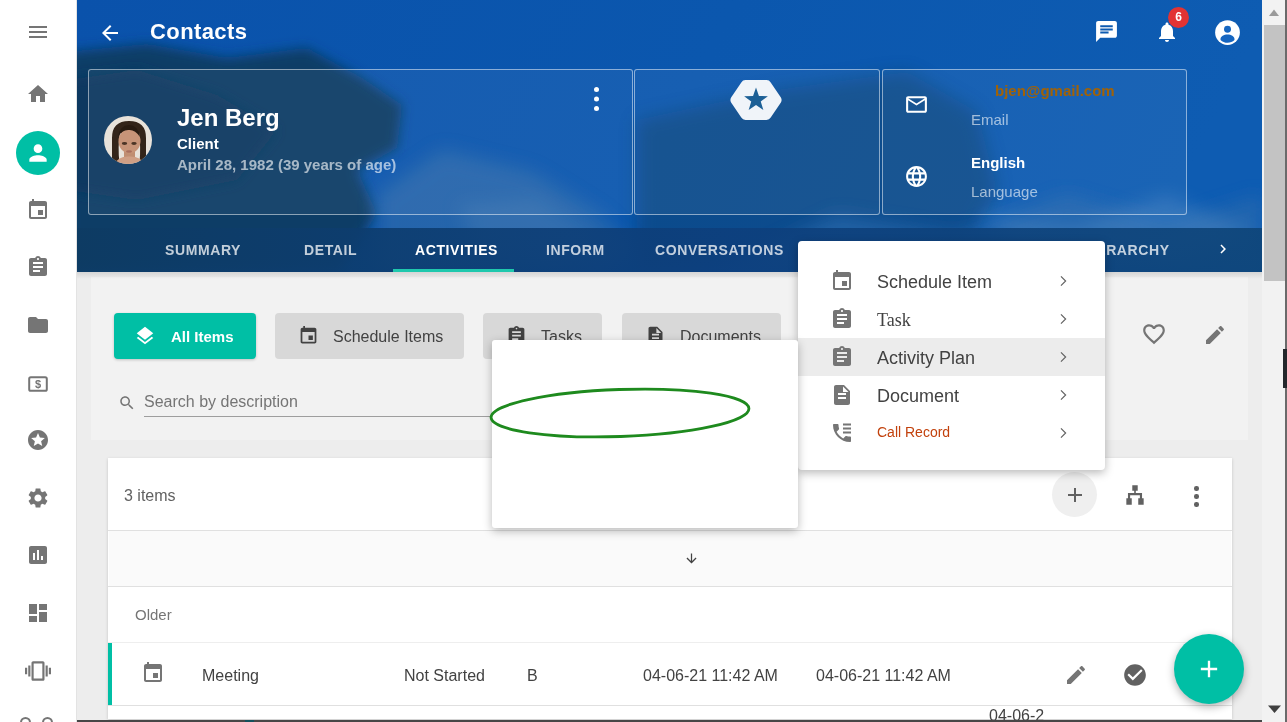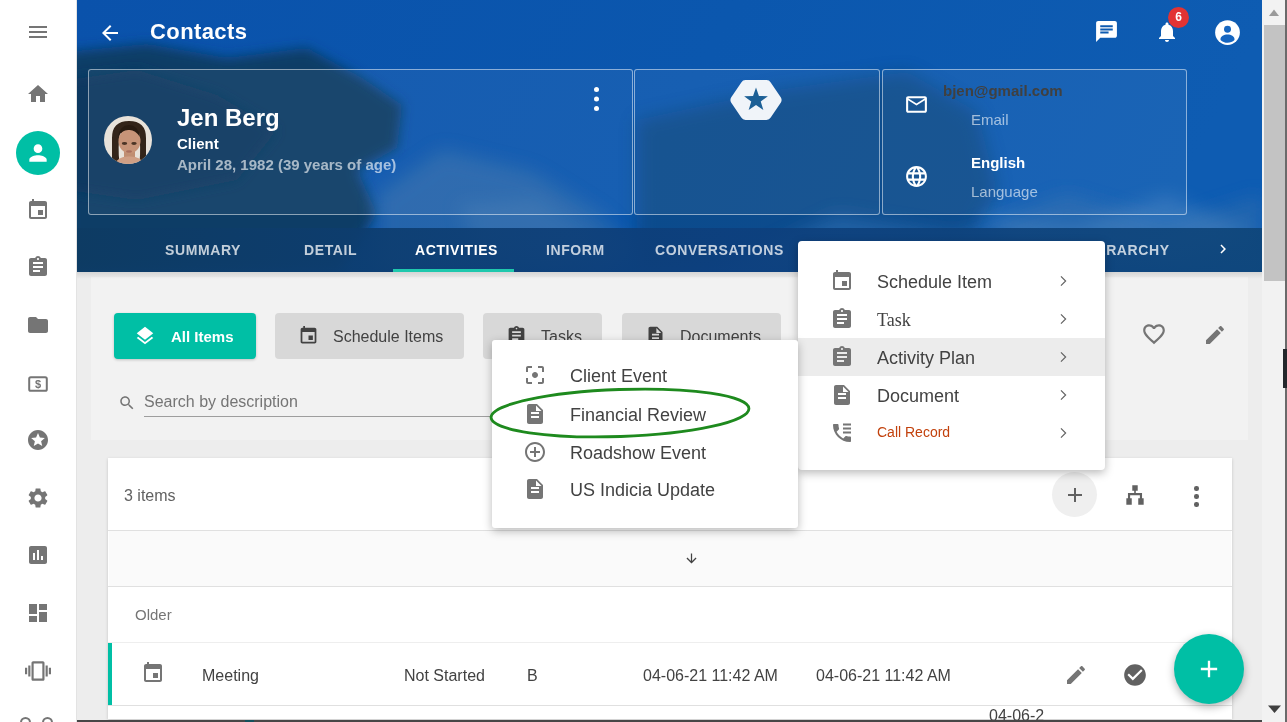--- a/index.html
+++ b/index.html
@@ -94,21 +94,21 @@
     <div class="abs" style="left:517px;top:87px;width:5px;height:5px;border-radius:50%;background:#fff;box-shadow:0 9.5px 0 #fff, 0 19px 0 #fff;"></div>
 
     <svg class="abs" style="left:653px;top:78px;" width="52" height="44" viewBox="0 0 52 44">
       <path d="M15.5 2 L36.5 2 Q39.3 2 40.7 4.4 L50.9 19.6 Q52.3 22 50.9 24.4 L40.7 39.6 Q39.3 42 36.5 42 L15.5 42 Q12.7 42 11.3 39.6 L1.1 24.4 Q-0.3 22 1.1 19.6 L11.3 4.4 Q12.7 2 15.5 2 Z" fill="#f0f4f9"></path>
       <path d="M26 9.5 L28.94 17.95 L37.89 18.14 L30.76 23.55 L33.35 32.11 L26 27 L18.65 32.11 L21.24 23.55 L14.11 18.14 L23.06 17.95 Z" fill="#1d6096"></path>
     </svg>
 
     <svg class="abs" style="left:827px;top:92px;" width="25" height="25" viewBox="0 0 24 24">
       <path fill="#fff" d="M20 4H4c-1.1 0-2 .9-2 2v12c0 1.1.9 2 2 2h16c1.1 0 2-.9 2-2V6c0-1.1-.9-2-2-2zm0 14H4V8l8 5 8-5v10zm-8-7L4 6h16l-8 5z"></path>
     </svg>
-    <div class="abs" style="left:866px;top:82px;color:#404040;font-size:15px;font-weight:bold;">bjen@gmail.com</div>
+    <div class="abs" style="left:918px;top:82px;color:#a16207;font-size:15px;font-weight:bold;">bjen@gmail.com</div>
     <div class="abs" style="left:894px;top:111px;color:rgba(255,255,255,0.6);font-size:15px;">Email</div>
     <svg class="abs" style="left:827px;top:164px;" width="25" height="25" viewBox="0 0 24 24">
       <path fill="#fff" d="M11.99 2C6.47 2 2 6.48 2 12s4.47 10 9.99 10C17.52 22 22 17.52 22 12S17.52 2 11.99 2zm6.93 6h-2.95c-.32-1.25-.78-2.45-1.38-3.56 1.84.63 3.37 1.91 4.33 3.56zM12 4.04c.83 1.2 1.48 2.53 1.91 3.96h-3.82c.43-1.43 1.08-2.76 1.91-3.96zM4.26 14C4.1 13.36 4 12.69 4 12s.1-1.36.26-2h3.38c-.08.66-.14 1.32-.14 2 0 .68.06 1.34.14 2H4.26zm.82 2h2.95c.32 1.25.78 2.45 1.38 3.56-1.84-.63-3.37-1.9-4.33-3.56zm2.95-8H5.08c.96-1.66 2.49-2.93 4.33-3.56C8.81 5.55 8.35 6.75 8.03 8zM12 19.96c-.83-1.2-1.48-2.53-1.91-3.96h3.82c-.43 1.43-1.08 2.76-1.91 3.96zM14.34 14H9.66c-.09-.66-.16-1.32-.16-2 0-.68.07-1.35.16-2h4.68c.09.65.16 1.32.16 2 0 .68-.07 1.34-.16 2zm.25 5.56c.6-1.11 1.06-2.31 1.38-3.56h2.95c-.96 1.65-2.49 2.93-4.33 3.56zM16.36 14c.08-.66.14-1.32.14-2 0-.68-.06-1.34-.14-2h3.38c.16.64.26 1.31.26 2s-.1 1.36-.26 2h-3.38z"></path>
     </svg>
     <div class="abs" style="left:894px;top:154px;color:#fff;font-size:15px;font-weight:bold;">English</div>
     <div class="abs" style="left:894px;top:183px;color:rgba(255,255,255,0.6);font-size:15px;">Language</div>
 
     <div class="abs" style="left:0;top:242px;width:1185px;height:18px;font-size:14px;font-weight:bold;letter-spacing:0.6px;color:rgba(255,255,255,0.75);">
       <span class="abs" style="left:88px;">SUMMARY</span>
       <span class="abs" style="left:227px;">DETAIL</span>
@@ -250,38 +250,20 @@
       </svg>
     <svg class="abs" style="left:258px;top:147px;" width="14" height="14" viewBox="0 0 24 24">
         <path fill="none" stroke="#616161" stroke-width="2" d="M8.5 4l8 8-8 8"></path>
       </svg>
     <svg class="abs" style="left:258px;top:185px;" width="14" height="14" viewBox="0 0 24 24">
         <path fill="none" stroke="#616161" stroke-width="2" d="M8.5 4l8 8-8 8"></path>
       </svg>
   </div>
 
   <div class="abs" style="left:492px;top:340px;width:306px;height:188px;background:#fff;border-radius:3px;box-shadow:0 3px 10px rgba(0,0,0,0.28);"></div>
-  <div class="abs" id="menu2" style="left:492px;top:340px;width:306px;height:188px;">
-    <svg class="abs" style="left:31px;top:23px;" width="24" height="24" viewBox="0 0 24 24">
-        <path class="ic" d="M5 15H3v4c0 1.1.9 2 2 2h4v-2H5v-4zM5 5h4V3H5c-1.1 0-2 .9-2 2v4h2V5zm14-2h-4v2h4v4h2V5c0-1.1-.9-2-2-2zm0 16h-4v2h4c1.1 0 2-.9 2-2v-4h-2v4zM12 9c-1.66 0-3 1.34-3 3s1.34 3 3 3 3-1.34 3-3-1.34-3-3-3z"></path>
-      </svg>
-    <div class="abs" style="left:78px;top:26px;color:#424242;font-size:18px;">Client Event</div>
-    <svg class="abs" style="left:31px;top:62px;" width="24" height="24" viewBox="0 0 24 24">
-        <path class="ic" d="M14 2H6c-1.1 0-1.99.9-1.99 2L4 20c0 1.1.89 2 2 2h12c1.1 0 2-.9 2-2V8l-6-6zm2 14H8v-2h8v2zm0-4H8v-2h8v2zm-3-5V3.5L18.5 9H13z"></path>
-      </svg>
-    <div class="abs" style="left:78px;top:65px;color:#424242;font-size:18px;">Financial Review</div>
-    <svg class="abs" style="left:31px;top:100px;" width="24" height="24" viewBox="0 0 24 24">
-        <path class="ic" d="M13 7h-2v4H7v2h4v4h2v-4h4v-2h-4V7zm-1-5C6.48 2 2 6.48 2 12s4.48 10 10 10 10-4.48 10-10S17.52 2 12 2zm0 18c-4.41 0-8-3.59-8-8s3.59-8 8-8 8 3.59 8 8-3.59 8-8 8z"></path>
-      </svg>
-    <div class="abs" style="left:78px;top:103px;color:#424242;font-size:18px;">Roadshow Event</div>
-    <svg class="abs" style="left:31px;top:137px;" width="24" height="24" viewBox="0 0 24 24">
-        <path class="ic" d="M14 2H6c-1.1 0-1.99.9-1.99 2L4 20c0 1.1.89 2 2 2h12c1.1 0 2-.9 2-2V8l-6-6zm2 14H8v-2h8v2zm0-4H8v-2h8v2zm-3-5V3.5L18.5 9H13z"></path>
-      </svg>
-    <div class="abs" style="left:78px;top:140px;color:#424242;font-size:18px;">US Indicia Update</div>
-  </div>
 
   <svg class="abs" style="left:480px;top:380px;" width="290" height="70" viewBox="0 0 290 70">
     <ellipse cx="140" cy="33" rx="129" ry="23.5" fill="none" stroke="#1e8a1e" stroke-width="2.8" transform="rotate(-2 140 33)"></ellipse>
   </svg>
 
   <div class="abs" id="sidebar" style="left:0;top:0;width:77px;height:722px;background:#fff;border-right:1px solid #e3e3e3;box-sizing:border-box;">
     <svg class="abs" style="left:26px;top:20px;" width="24" height="24" viewBox="0 0 24 24">
         <path class="ic" d="M3 18h18v-2H3v2zm0-5h18v-2H3v2zm0-7v2h18V6H3z"></path>
       </svg>
     <svg class="abs" style="left:26px;top:82px;" width="24" height="24" viewBox="0 0 24 24">

